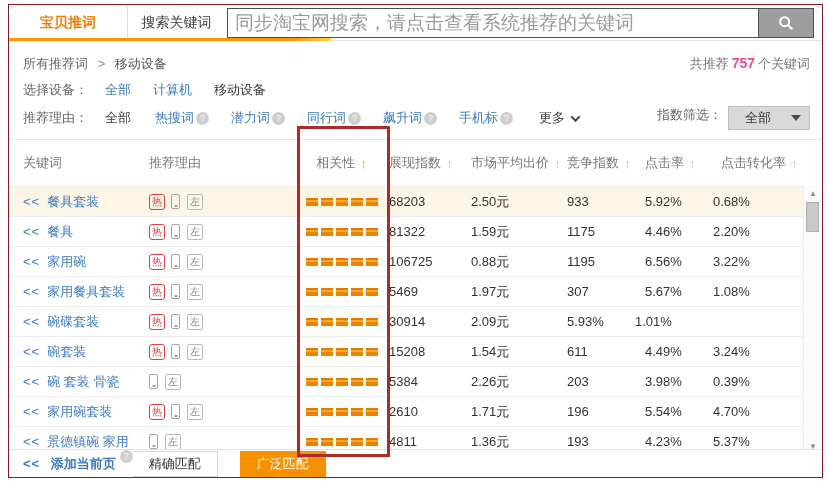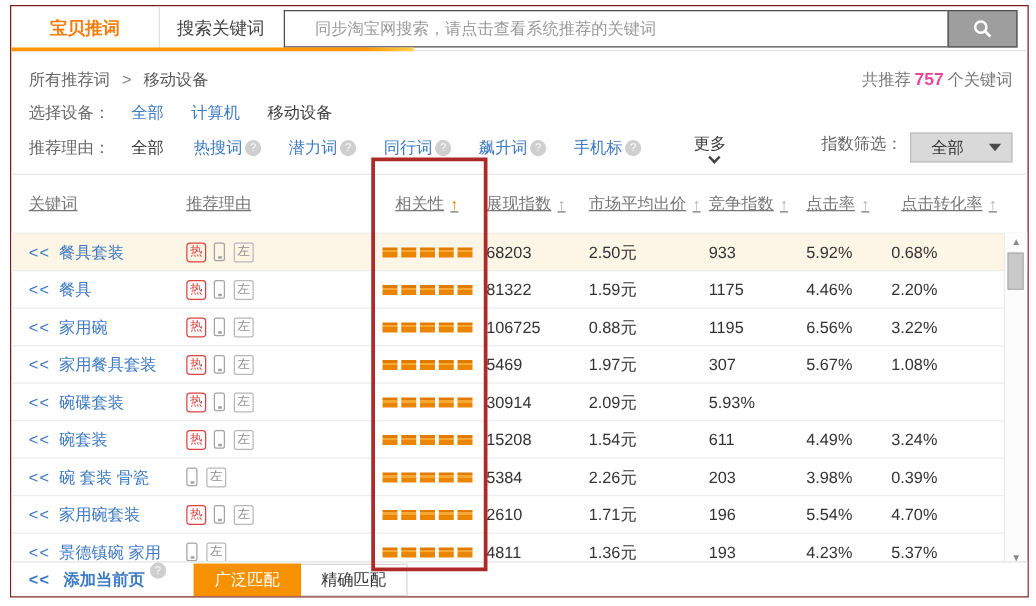--- a/index.html
+++ b/index.html
@@ -12,21 +12,21 @@
   .tabbar { position: relative; height: 36px; display: flex; align-items: center;
     border-bottom: 1px solid #e3e3e3; }
   .tab { height: 100%; display: flex; align-items: center; justify-content: center;
     font-size: 14px; cursor: pointer; }
   .tab.t1 { width: 118px; color: #f77c0b; font-weight: bold; }
   .tab.t2 { width: 98px; color: #404040; border-left: 1px solid #e0e0e0; }
   .tab-underline { position: absolute; left: 0; bottom: -1px; width: 322px; height: 3px;
     background: linear-gradient(to right, #ff9600 88%, #ffd34d); z-index: 3; }
   .searchwrap { flex: 1; display: flex; height: 30px; margin: 0 8px 0 2px; }
   .searchwrap input { flex: 1; height: 30px; border: 1px solid #4d4d4d; border-right: none;
-    padding: 0 24px; font-size: 13px; color: #555; outline: none; }
+    padding: 0 7px; font-size: 19px; color: #555; outline: none; }
   .searchwrap input::placeholder { color: #9a9a9a; }
   .search-btn { width: 56px; height: 30px; background: #9e9e9e; border: 1px solid #4d4d4d;
     display: flex; align-items: center; justify-content: center; cursor: pointer; }
 
   
   .filters { padding: 10px 12px 6px 14px; font-size: 13px; color: #666; }
   .frow { display: flex; align-items: center; }
   .frow.breadcrumb-row { justify-content: space-between; height: 26px; }
   .frow.device-row { height: 26px; }
   .frow.reason-row { height: 30px; }
@@ -35,33 +35,33 @@
   .summary { color: #777; }
   .summary b { color: #ec4899; font-size: 14px; margin: 0 3px; }
   .flabel { width: 82px; color: #666; }
   .flink { color: #3e7ac2; margin-right: 22px; cursor: pointer; text-decoration: none; }
   .flink.sel { color: #3b3b3b; }
   .opt { display: inline-flex; align-items: center; margin-right: 22px; }
   .opt .flink { margin-right: 2px; }
   .qmark { display: inline-block; width: 13px; height: 13px; border-radius: 50%;
     background: #cfcfcf; color: #fff; font-size: 9px; line-height: 13px;
     text-align: center; cursor: pointer; }
-  .more { color: #3b3b3b; display: inline-flex; align-items: center; cursor: pointer; margin-left: 20px; flex-direction: column; }
+  .more { color: #3b3b3b; display: inline-flex; align-items: center; cursor: pointer; margin-left: 4px; }
   .chev { width: 7px; height: 7px; border-right: 2px solid #444; border-bottom: 2px solid #444;
     transform: rotate(45deg) translate(-1px,-1px); margin-left: 7px; display: inline-block; }
   .idx-filter { margin-left: auto; display: flex; }
   .dropdown { width: 82px; height: 24px; margin-left: 6px; background: #d9d9d9;
     border: 1px solid #bdbdbd; display: flex; align-items: center; cursor: pointer;
     padding: 0 8px 0 16px; color: #333; }
   .dd-tri { margin-left: auto; width: 0; height: 0; border-left: 5px solid transparent;
     border-right: 5px solid transparent; border-top: 6px solid #4a4a4a; }
 
   
   .table { position: relative; border-top: 1px solid #e8e8e8; }
-  .thead { display: flex; align-items: center; height: 46px; font-size: 13px; color: #777; text-decoration: underline; }
+  .thead { display: flex; align-items: center; height: 46px; font-size: 13px; color: #777; }
   .th, .td { flex: none; display: flex; align-items: center; }
   .c0 { width: 140px; padding-left: 14px; }
   .c1 { width: 145px; }
   .c2 { width: 95px; justify-content: center; }
   .c3 { width: 82px; }
   .c4 { width: 96px; }
   .c5 { width: 78px; }
   .c6 { width: 68px; }
   .c7 { width: 88px; }
   .thead .c7 { padding-left: 8px; }
@@ -333,20 +333,21 @@
               <span class="bar"></span>
               <span class="bar"></span>
               <span class="bar"></span>
               <span class="bar"></span>
               <span class="bar"></span>
             </span>
           </div>
           <div class="td c3">30914</div>
           <div class="td c4">2.09元</div>
           <div class="td c6">5.93%</div>
+          <div class="td c7">1.01%</div>
         </div>
         <div class="trow">
           <div class="td c0 kw">
             <span class="kw-prefix">&lt;&lt;</span>
             <span class="kw-text">碗套装</span>
           </div>
           <div class="td c1">
             <span class="hot-badge">热</span>
             <span class="phone-icon"></span>
             <span class="left-badge">左</span>
@@ -447,17 +448,17 @@
     </div>
     <div class="redbox"></div>
   </div>
 
   <div class="footer">
     <span class="add-link">
       <span class="kw-prefix">&lt;&lt;</span>
       <span>添加当前页</span>
     </span>
     <span class="qmark">?</span>
+    <span class="btn exact">精确匹配</span>
     <span class="btn broad">广泛匹配</span>
-    <span class="btn exact">精确匹配</span>
   </div>
 
 </div>
 
 </body></html>

